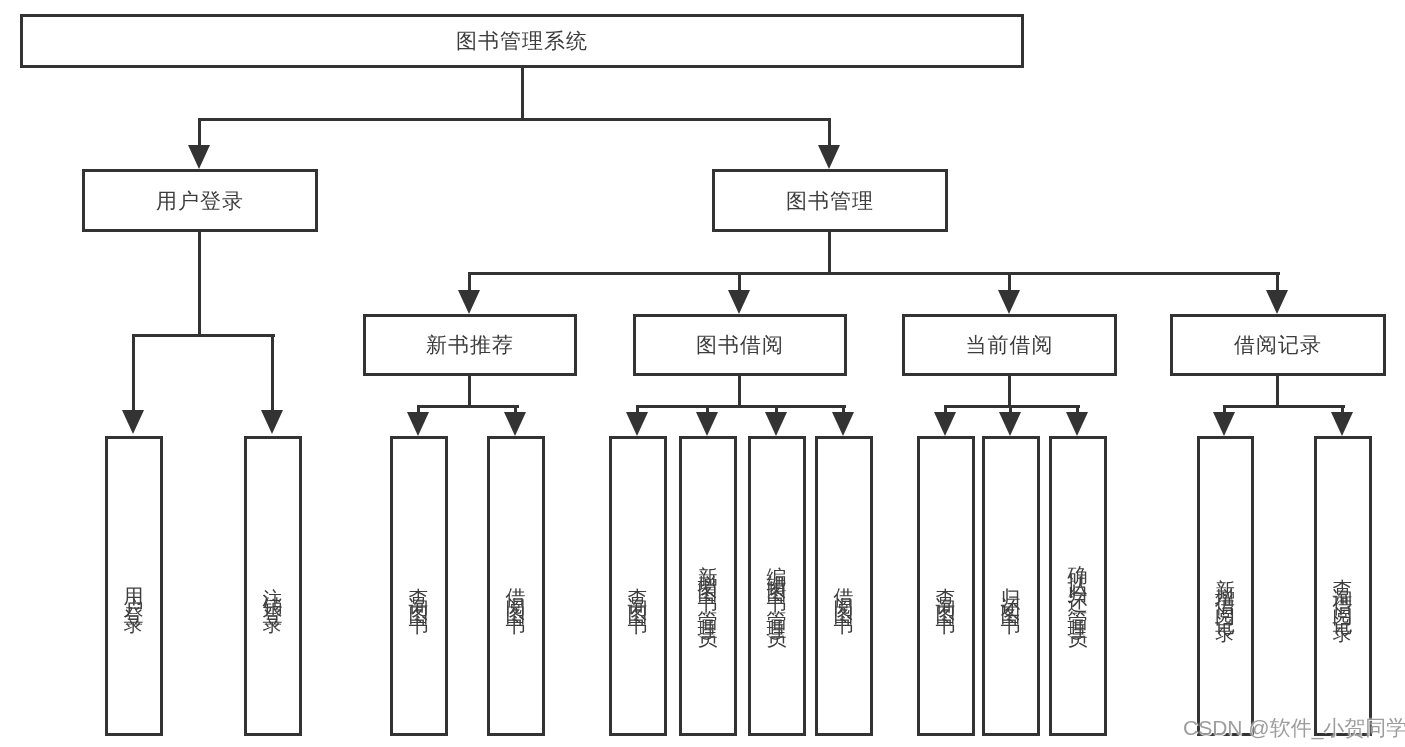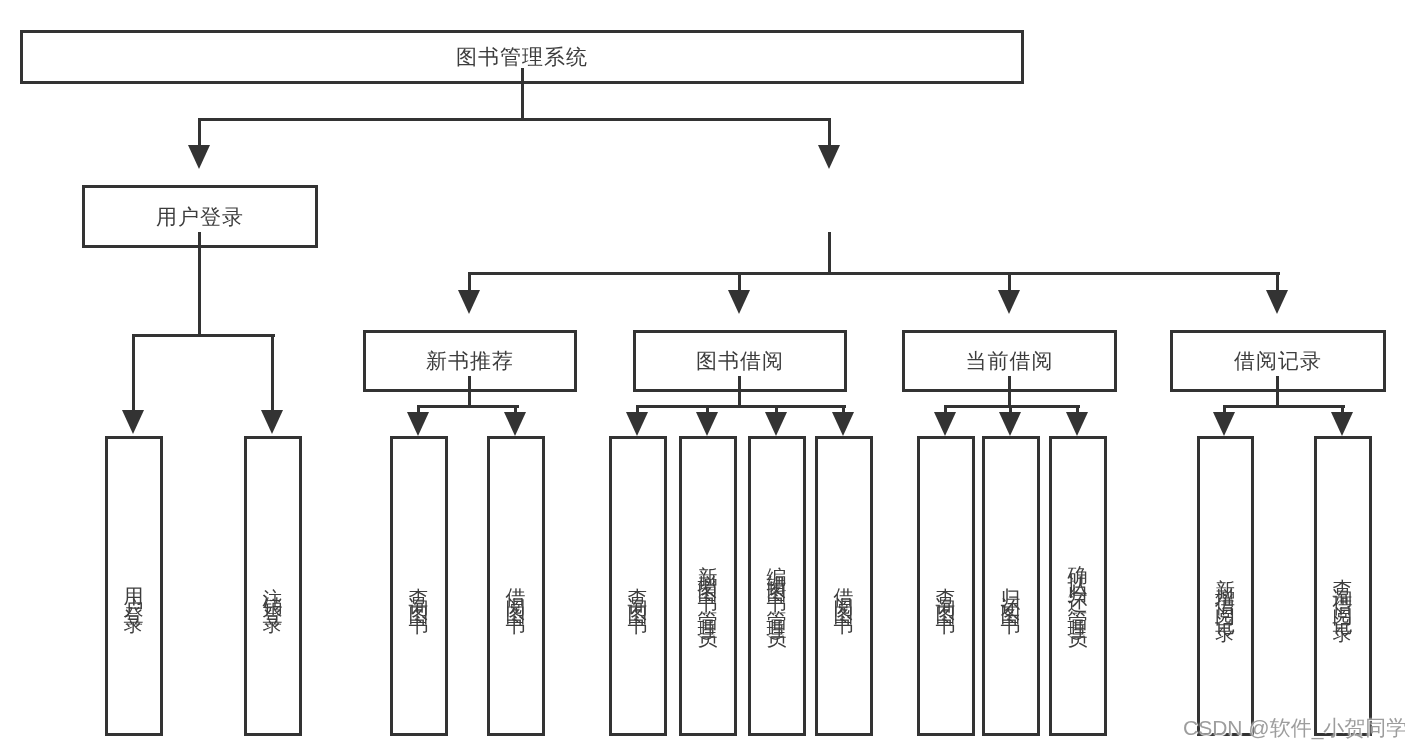--- a/index.html
+++ b/index.html
@@ -16,21 +16,21 @@
     position: absolute;
     box-sizing: border-box;
     background: #ffffff;
     border: 3px solid #333333;
     display: flex;
     align-items: center;
     justify-content: center;
     color: #3d3d3d;
     text-align: center;
   }
-  .h-box { font-size: 21px; letter-spacing: 1px; margin-top: 16px; }
+  .h-box { font-size: 21px; letter-spacing: 1px; }
   .v-box {
     writing-mode: vertical-lr;
     font-size: 20px;
     letter-spacing: 9px;
     line-height: 1.0;
     padding-top: 8px;
   }
   
   .vline, .hline {
     position: absolute;
@@ -70,20 +70,21 @@
 <div id="canvas">
 
   <div class="box h-box" style="left:20px; top:14px; width:1004px; height:54px;">图书管理系统</div>
 
   <div class="vline" style="left:521px; top:68px; height:53px;"></div>
   <div class="hline" style="left:199px; top:118px; width:632px;"></div>
   <div class="arrow" style="left:198px; top:118px; height:27px;"></div>
   <div class="arrow" style="left:828px; top:118px; height:27px;"></div>
 
   <div class="box h-box" style="left:82px; top:169px; width:236px; height:63px;">用户登录</div>
+  <div class="box h-box" style="left:712px; top:169px; width:236px; height:63px;">图书管理</div>
 
   <div class="vline" style="left:198px; top:232px; height:105px;"></div>
   <div class="hline" style="left:134px; top:334px; width:141px;"></div>
   <div class="arrow" style="left:132px; top:334px; height:76px;"></div>
   <div class="arrow" style="left:271px; top:334px; height:76px;"></div>
 
   <div class="vline" style="left:828px; top:232px; height:43px;"></div>
   <div class="hline" style="left:470px; top:272px; width:810px;"></div>
   <div class="arrow" style="left:468px; top:272px; height:18px;"></div>
   <div class="arrow" style="left:738px; top:272px; height:18px;"></div>

